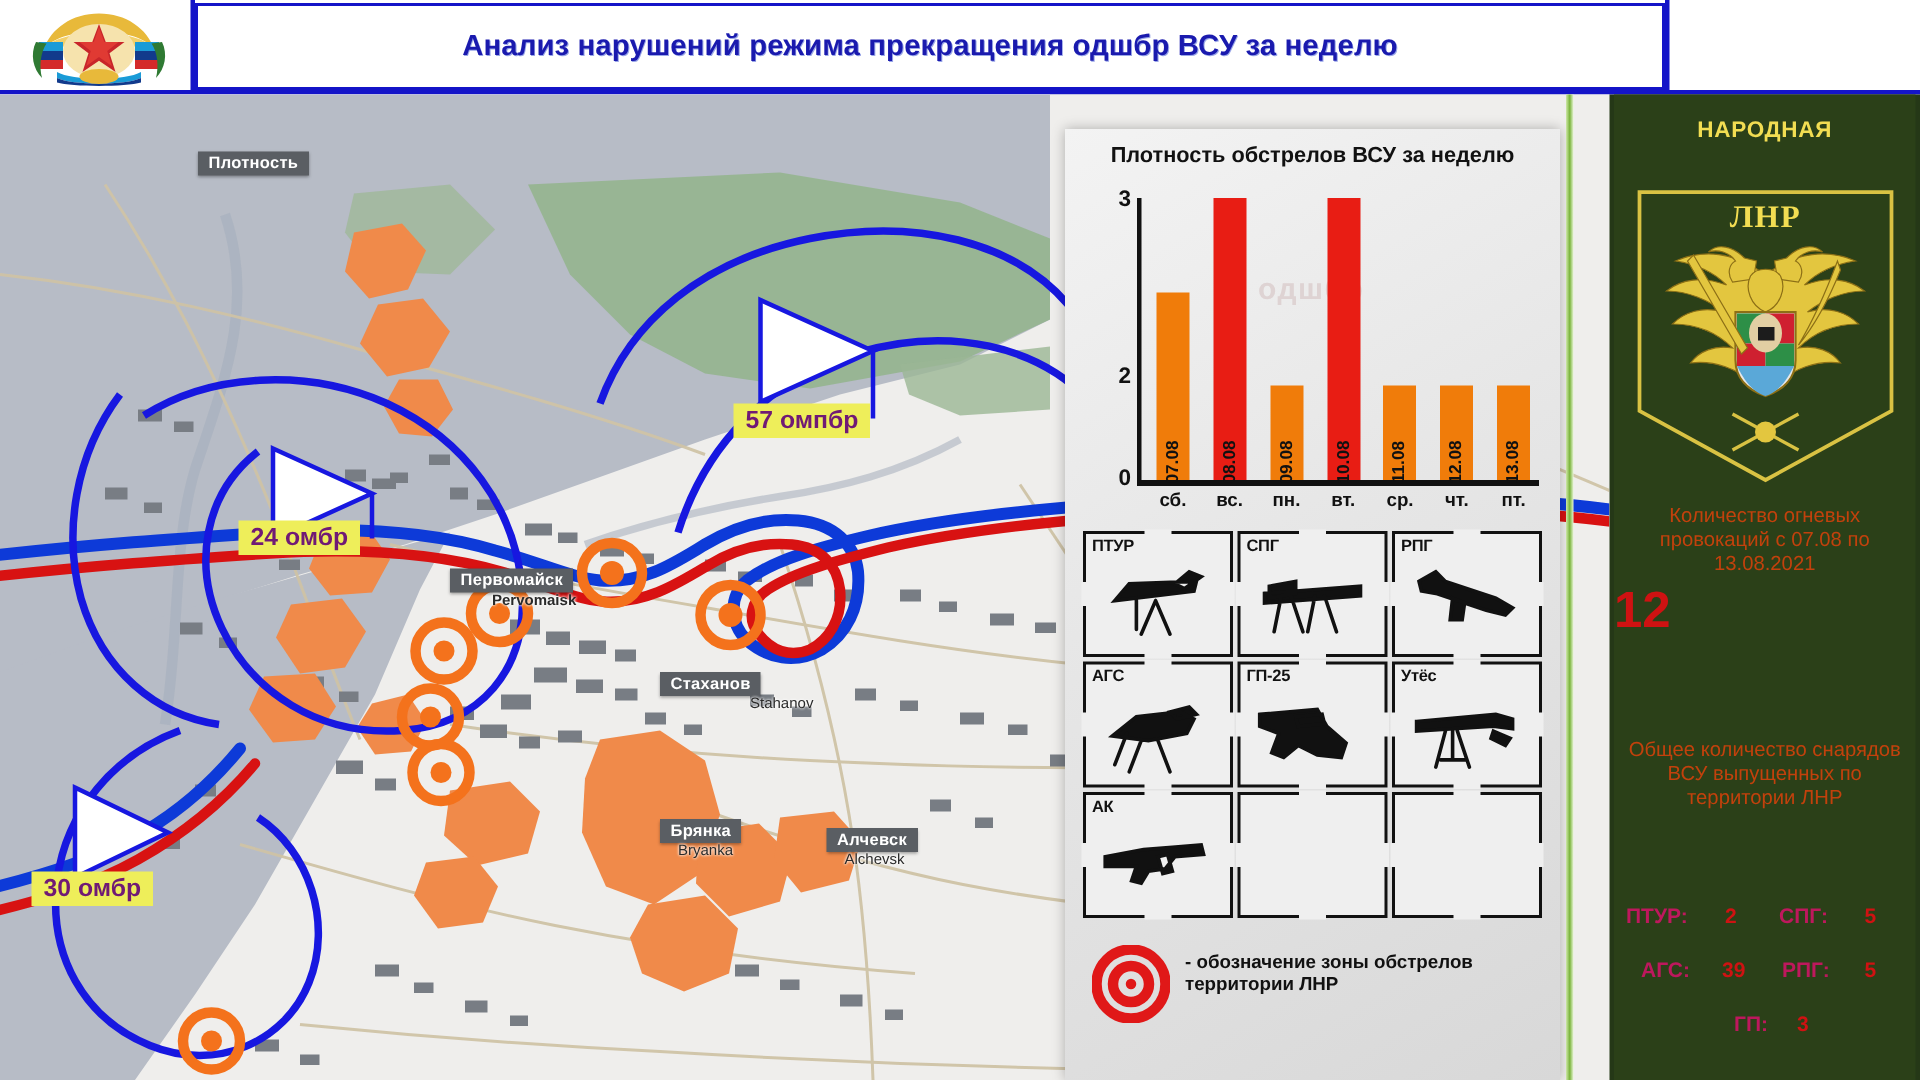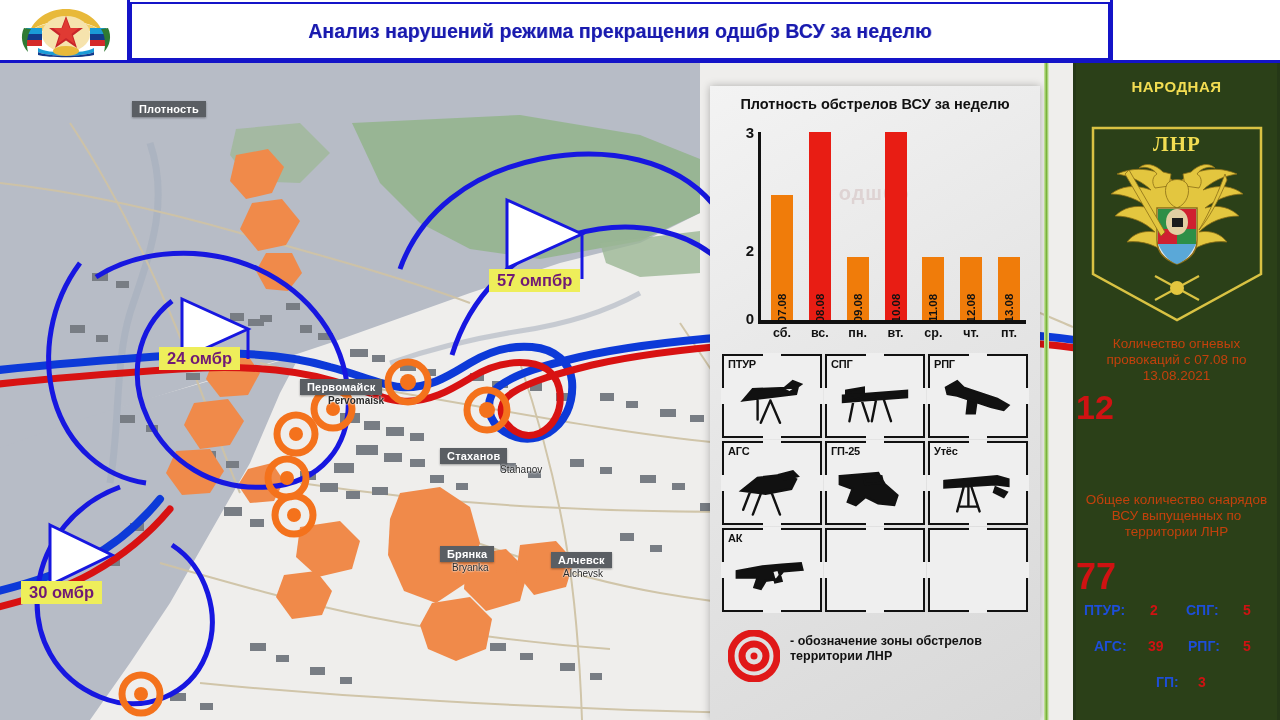--- a/index.html
+++ b/index.html
@@ -87,21 +87,21 @@
                 font-size:15px; font-weight:bold; color:#f2dd52; line-height:21px;
                 letter-spacing:.5px; }
   .emblem-box { position:absolute; left:1087px; top:124px; width:180px; height:200px; }
   .emb-lnr { position:absolute; left:0; width:180px; top:8px; text-align:center;
              font-size:21px; font-weight:bold; color:#f2dd52;
              font-family:"Liberation Serif", serif; letter-spacing:1px; }
 
   .stat-cap { position:absolute; text-align:center; color:#c2410c; font-size:13.5px;
               line-height:16px; }
   .stat-big { position:absolute; color:#cf1212; font-weight:bold; }
-  .stat-row { position:absolute; font-size:14px; font-weight:bold; color:#1d4ed8; }
+  .stat-row { position:absolute; font-size:14px; font-weight:bold; color:#be185d; }
   .stat-val { color:#cf1212; }
 </style>
 </head>
 <body>
 
 <div id="root">
 
   <div class="header">
     <div class="hdr-left-box">
       <svg class="coa" viewBox="0 0 96 52">
@@ -550,21 +550,20 @@
       <circle cx="90" cy="164" r="7" fill="#e3c63f"></circle>
       </svg><div></div>
     
     <div class="emb-lnr">ЛНР</div>
   </div>
 
   <div class="stat-cap" style="left:1076px;top:336px;width:201px;">Количество огневых провокаций с  07.08 по 13.08.2021</div>
   <div class="stat-big" style="left:1076px;top:388px;width:201px;font-size:34px;">12</div>
 
   <div class="stat-cap" style="left:1076px;top:492px;width:201px;">Общее количество снарядов ВСУ выпущенных по территории ЛНР</div>
-  <div class="stat-big" style="left:1076px;top:556px;width:201px;font-size:36px;">77</div>
 
   <div class="stat-row" style="left:1084px;top:602px;">ПТУР:</div>
   <div class="stat-row stat-val" style="left:1150px;top:602px;">2</div>
   <div class="stat-row" style="left:1186px;top:602px;">СПГ:</div>
   <div class="stat-row stat-val" style="left:1243px;top:602px;">5</div>
 
   <div class="stat-row" style="left:1094px;top:638px;">АГС:</div>
   <div class="stat-row stat-val" style="left:1148px;top:638px;">39</div>
   <div class="stat-row" style="left:1188px;top:638px;">РПГ:</div>
   <div class="stat-row stat-val" style="left:1243px;top:638px;">5</div>

